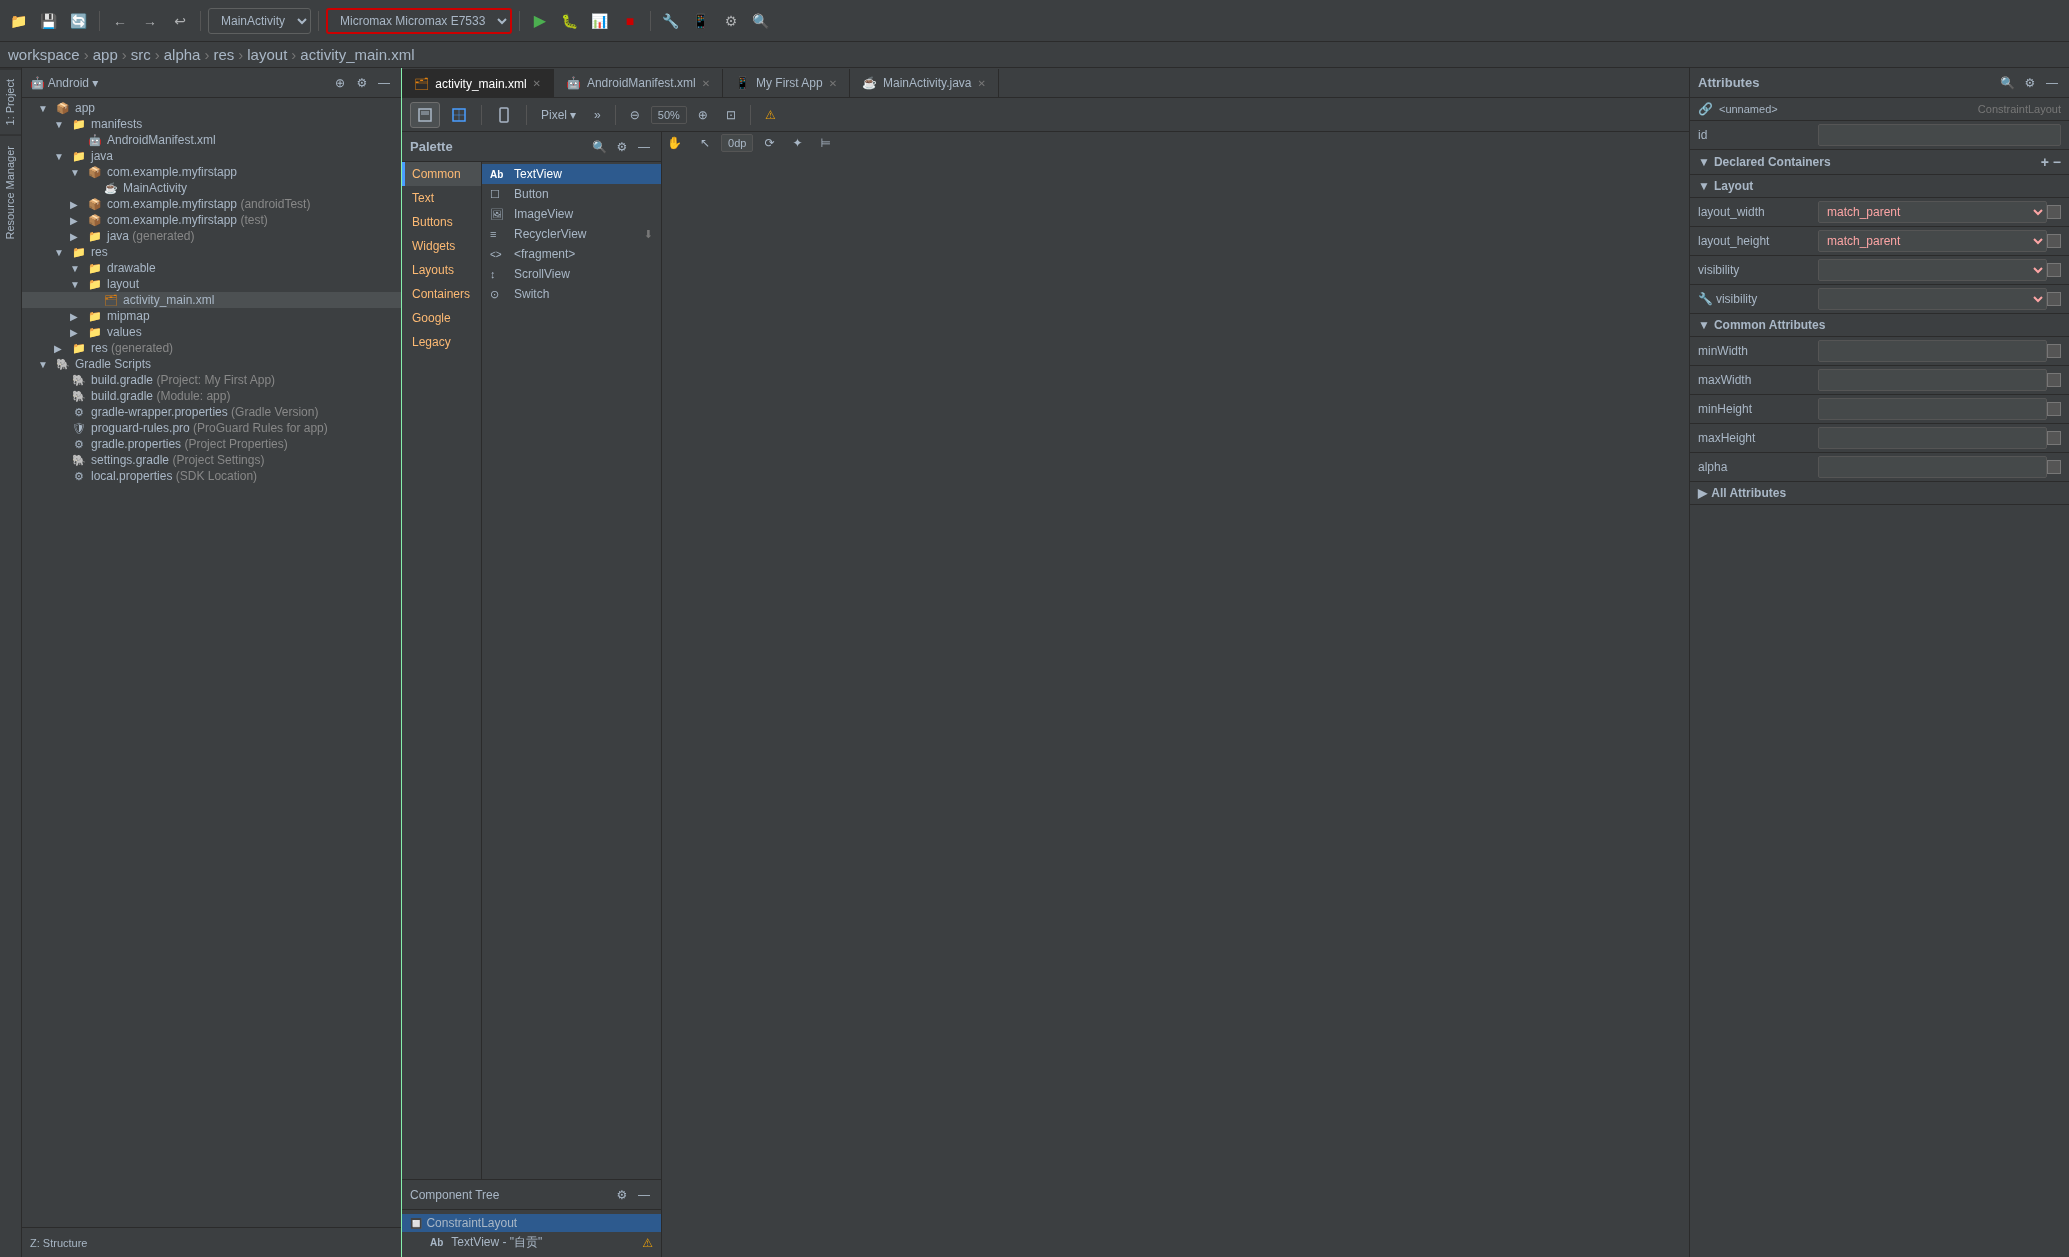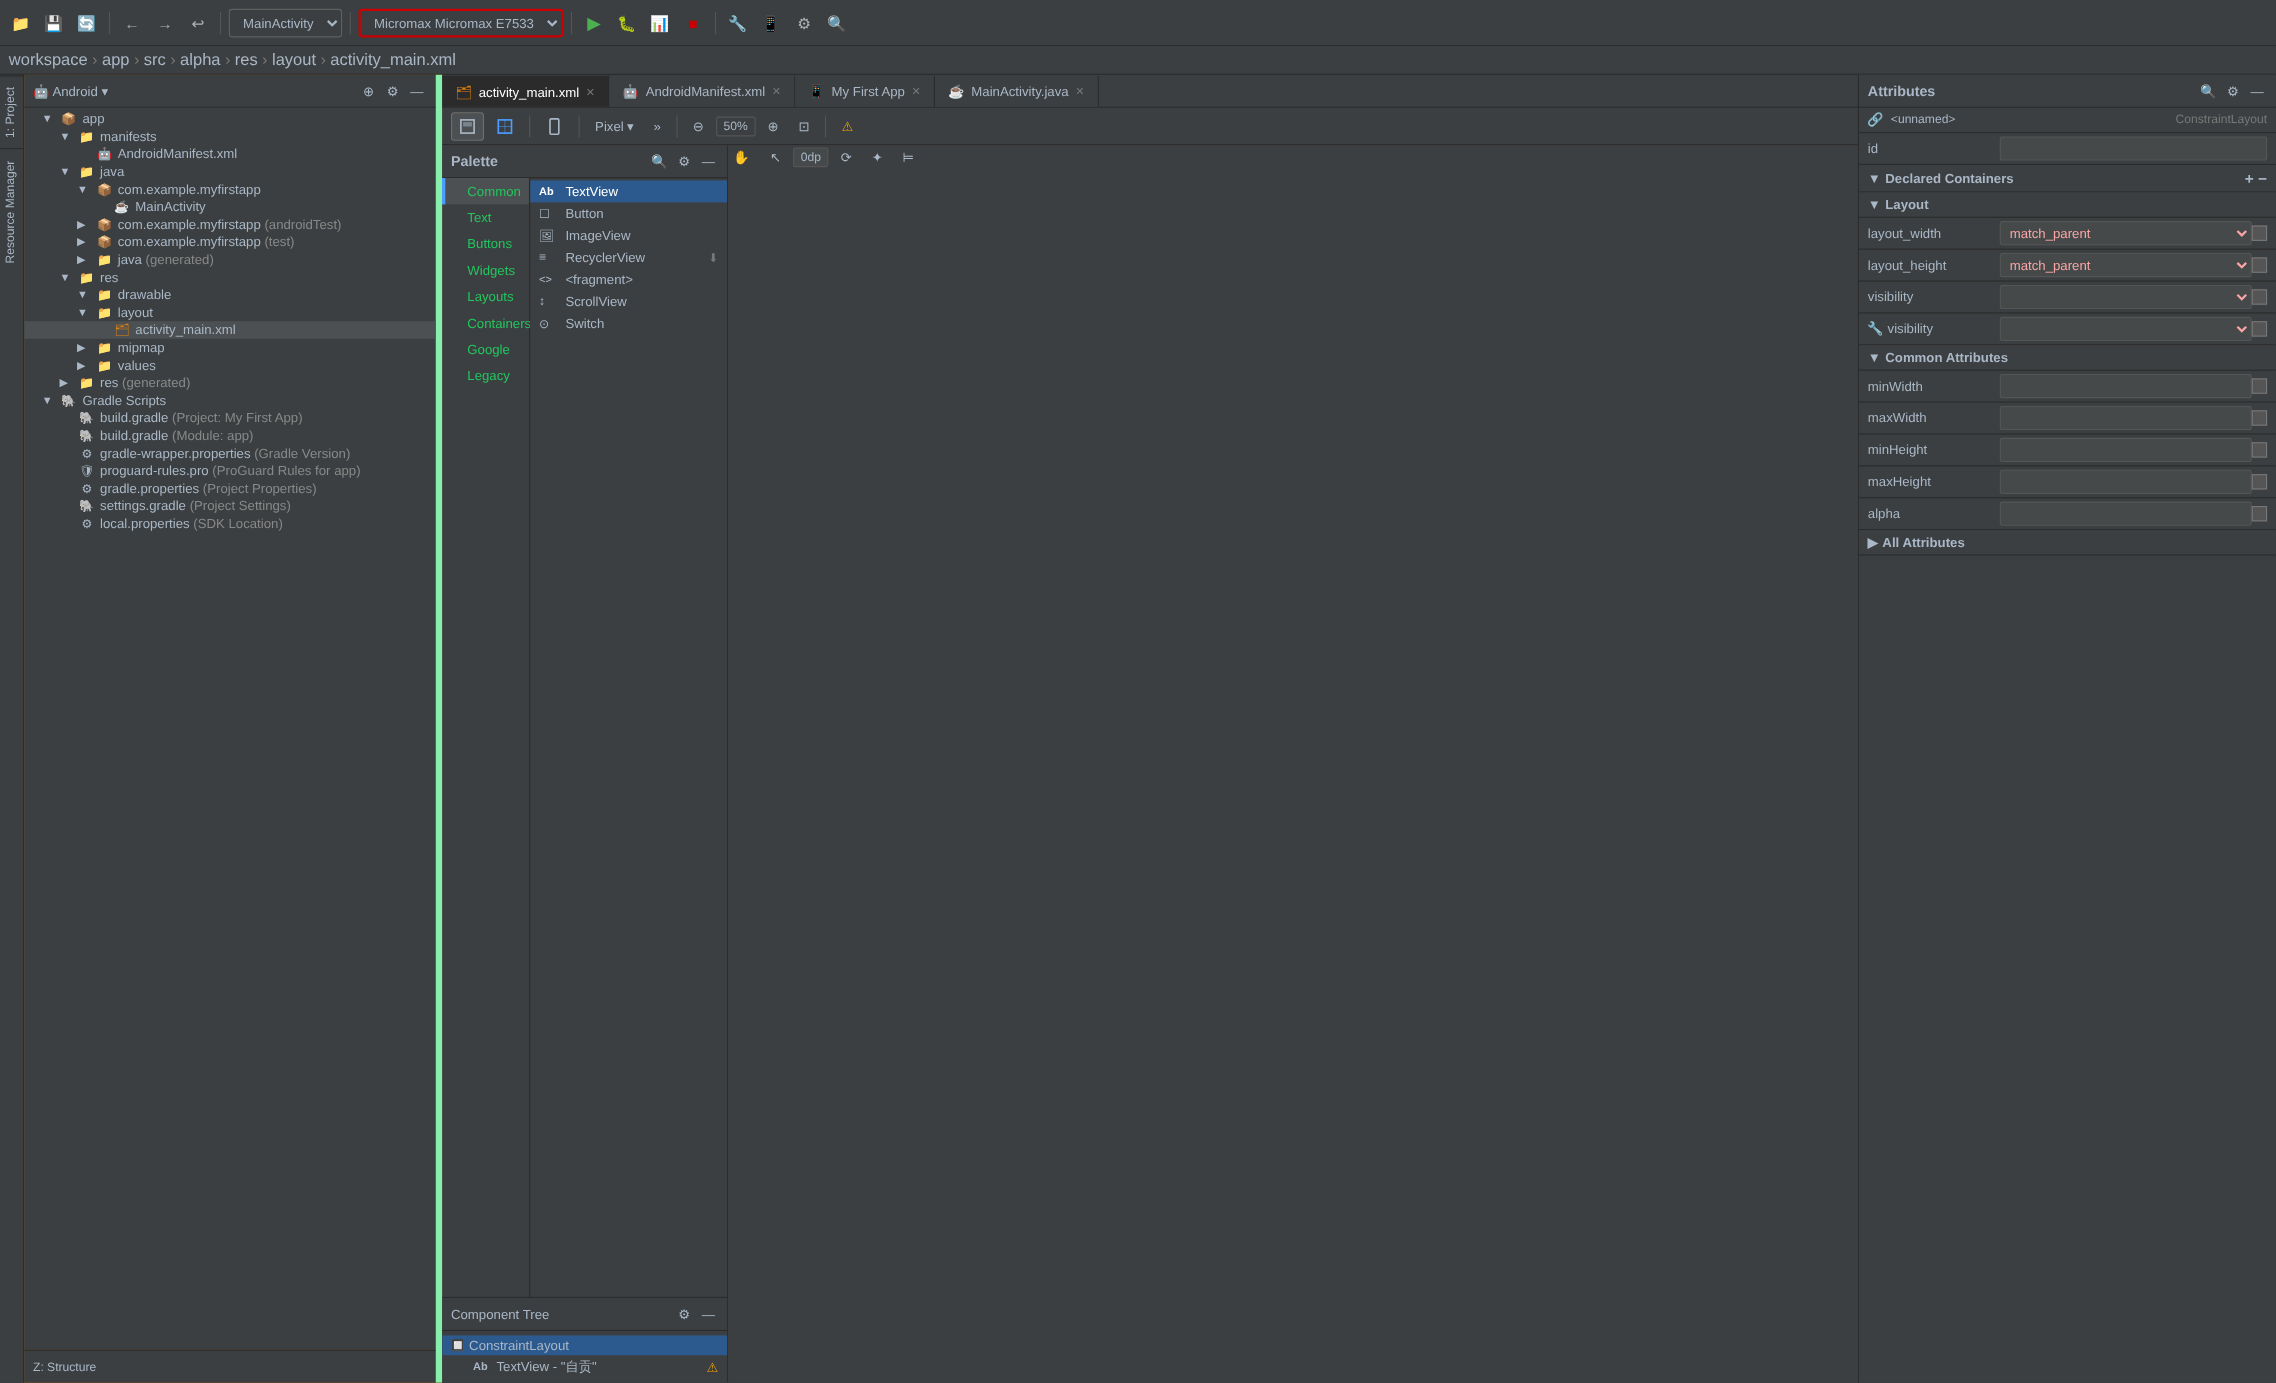--- a/index.html
+++ b/index.html
@@ -83,24 +83,24 @@
       font-size: 11px;
       cursor: pointer;
       color: #a9b7c6;
       border-bottom: 1px solid #2b2b2b;
       text-align: center;
     }
 
     
     .project-panel {
       width: 380px;
-      background: #a16207;
+      background: #14532d;
       display: flex;
       flex-direction: column;
-      border-right: 6px solid #86efac;
+      border-right: 1px solid #86efac;
     }
     .panel-header {
       height: 30px;
       background: #3c3f41;
       display: flex;
       align-items: center;
       padding: 0 8px;
       border-bottom: 1px solid #2b2b2b;
       gap: 6px;
     }
@@ -258,24 +258,24 @@
       display: flex;
       flex: 1;
       overflow: hidden;
     }
     .palette-categories {
       width: 80px;
       border-right: 1px solid #2b2b2b;
       overflow-y: auto;
     }
     .palette-cat-item {
-      padding: 5px 20px;
-      font-size: 12px;
-      cursor: pointer;
-      color: #22c55e;
+      padding: 5px 7px;
+      font-size: 12px;
+      cursor: pointer;
+      color: #fdba74;
       border-left: 3px solid transparent;
     }
     .palette-cat-item.active { border-left-color: #4a9eff; background: #4c5052; }
     .palette-items {
       flex: 1;
       overflow-y: auto;
       padding: 2px 0;
     }
     .palette-item {
       display: flex;

